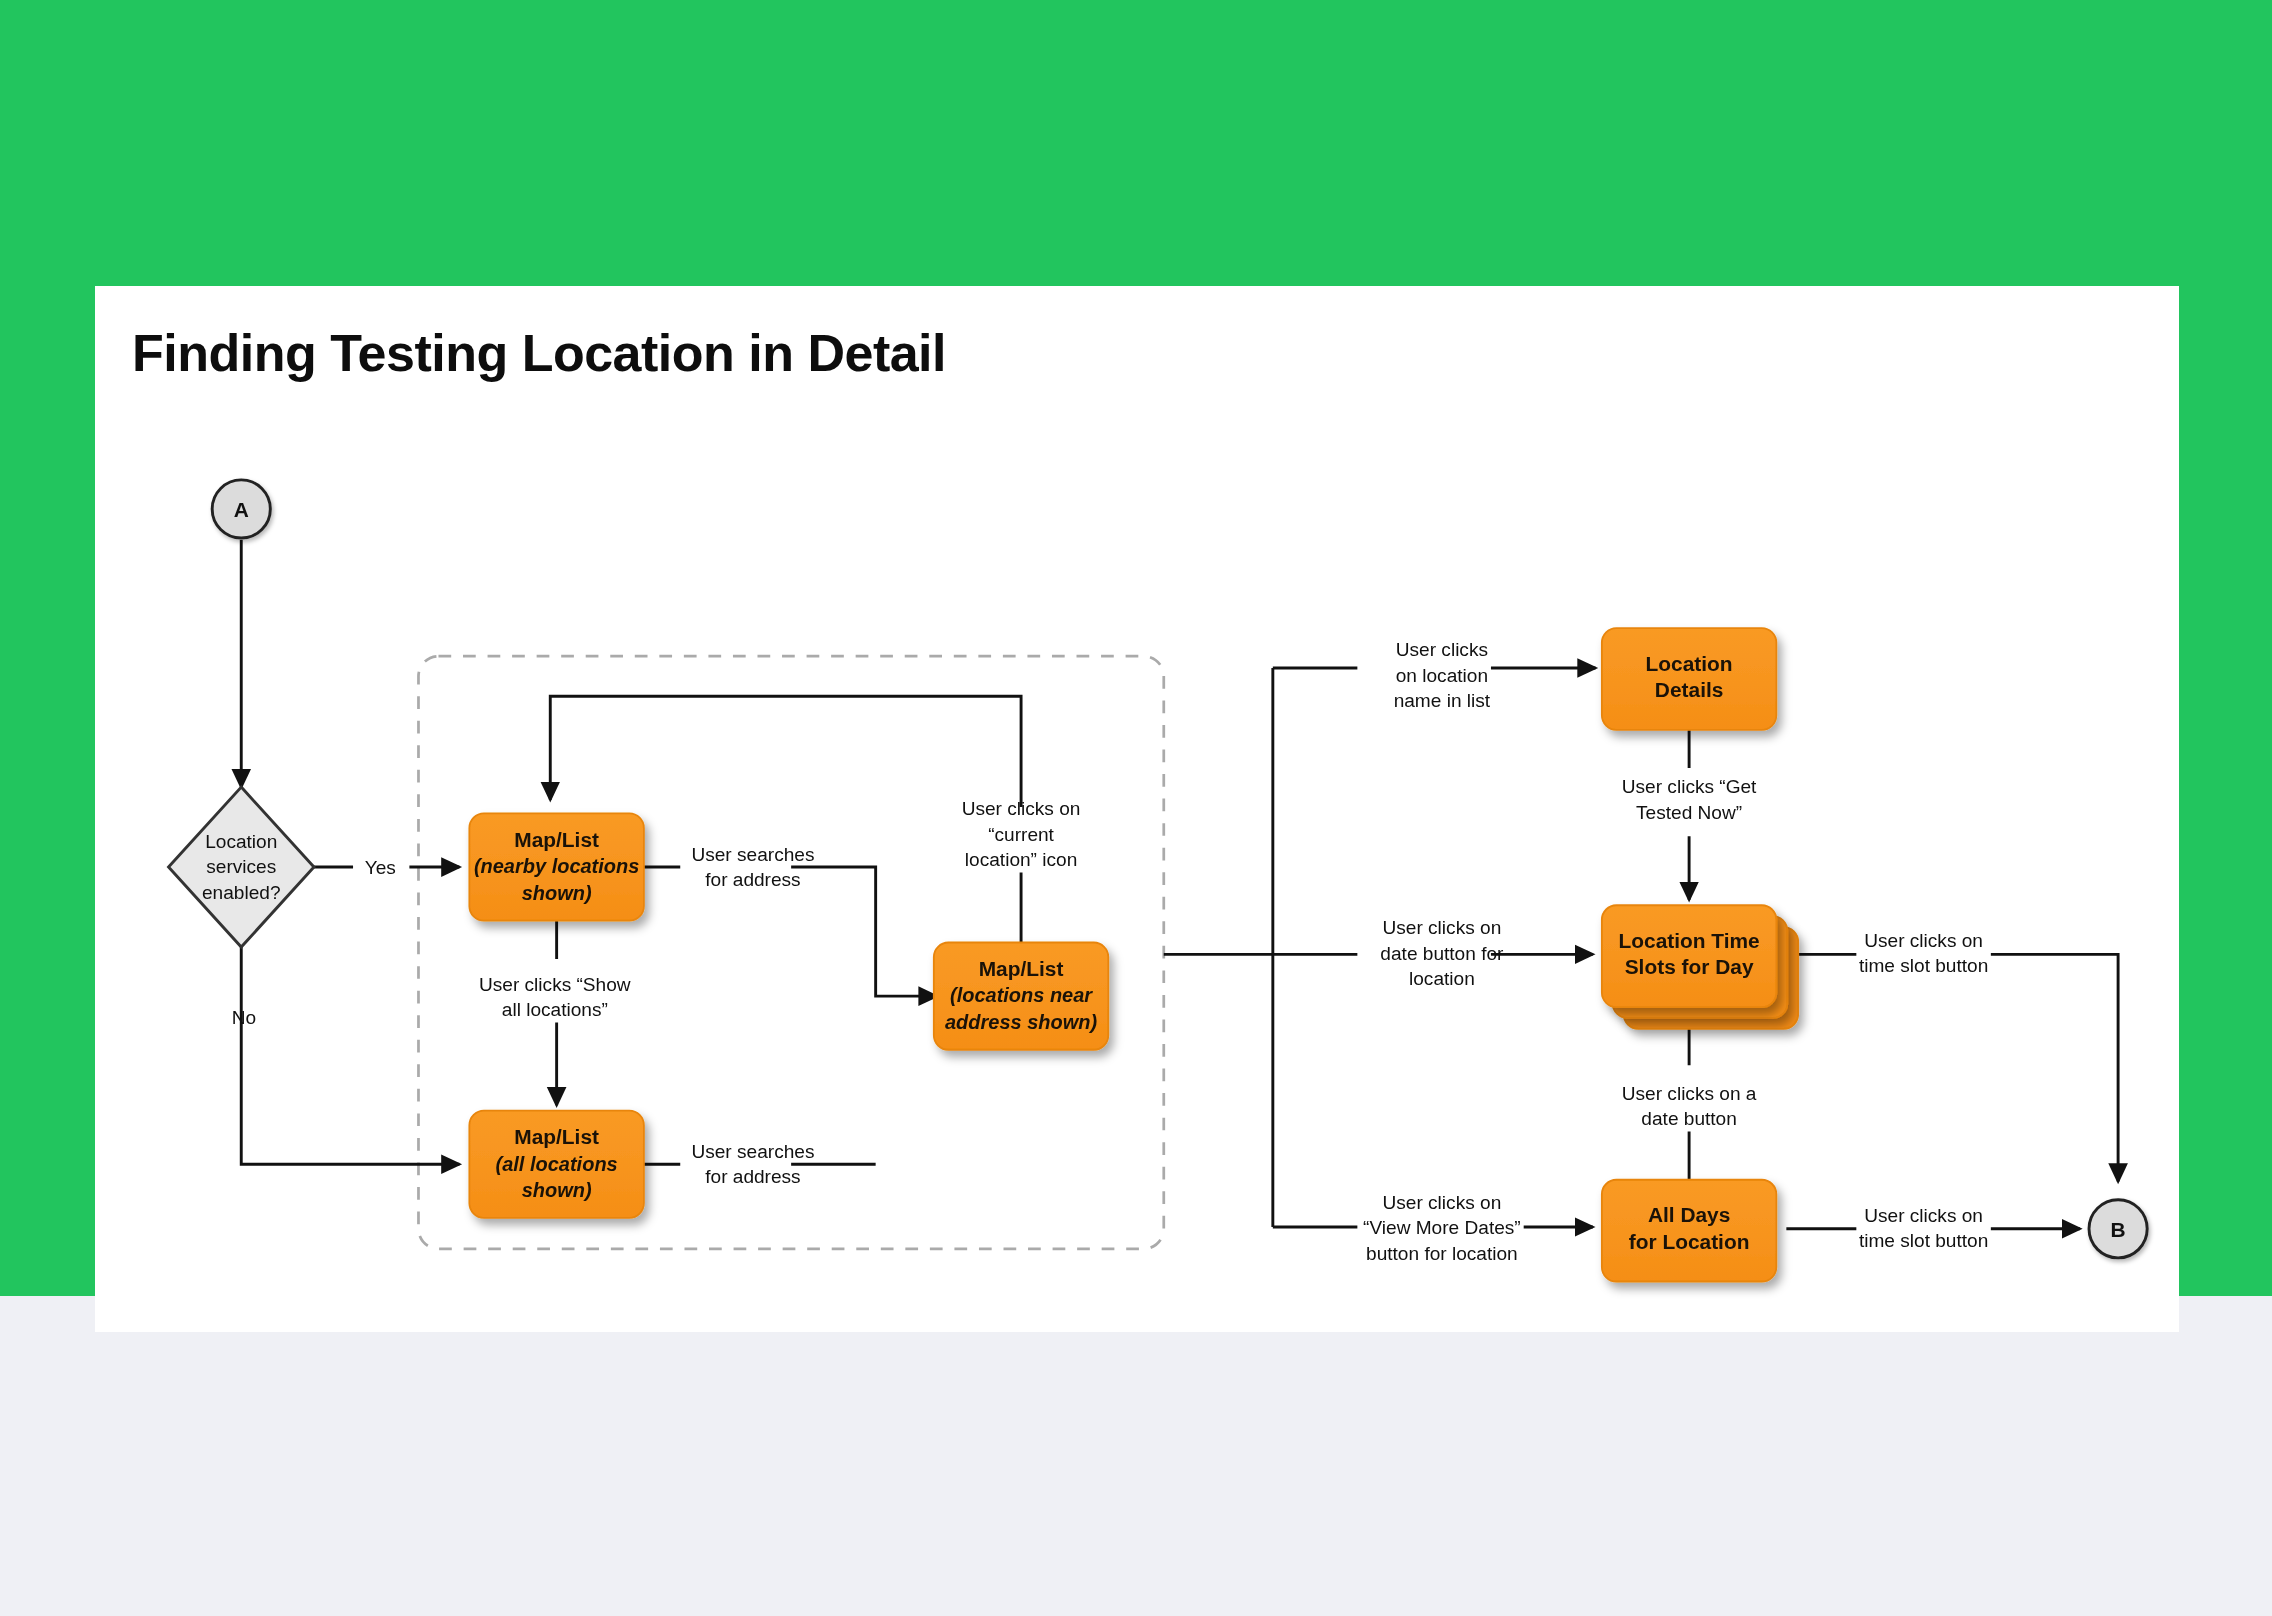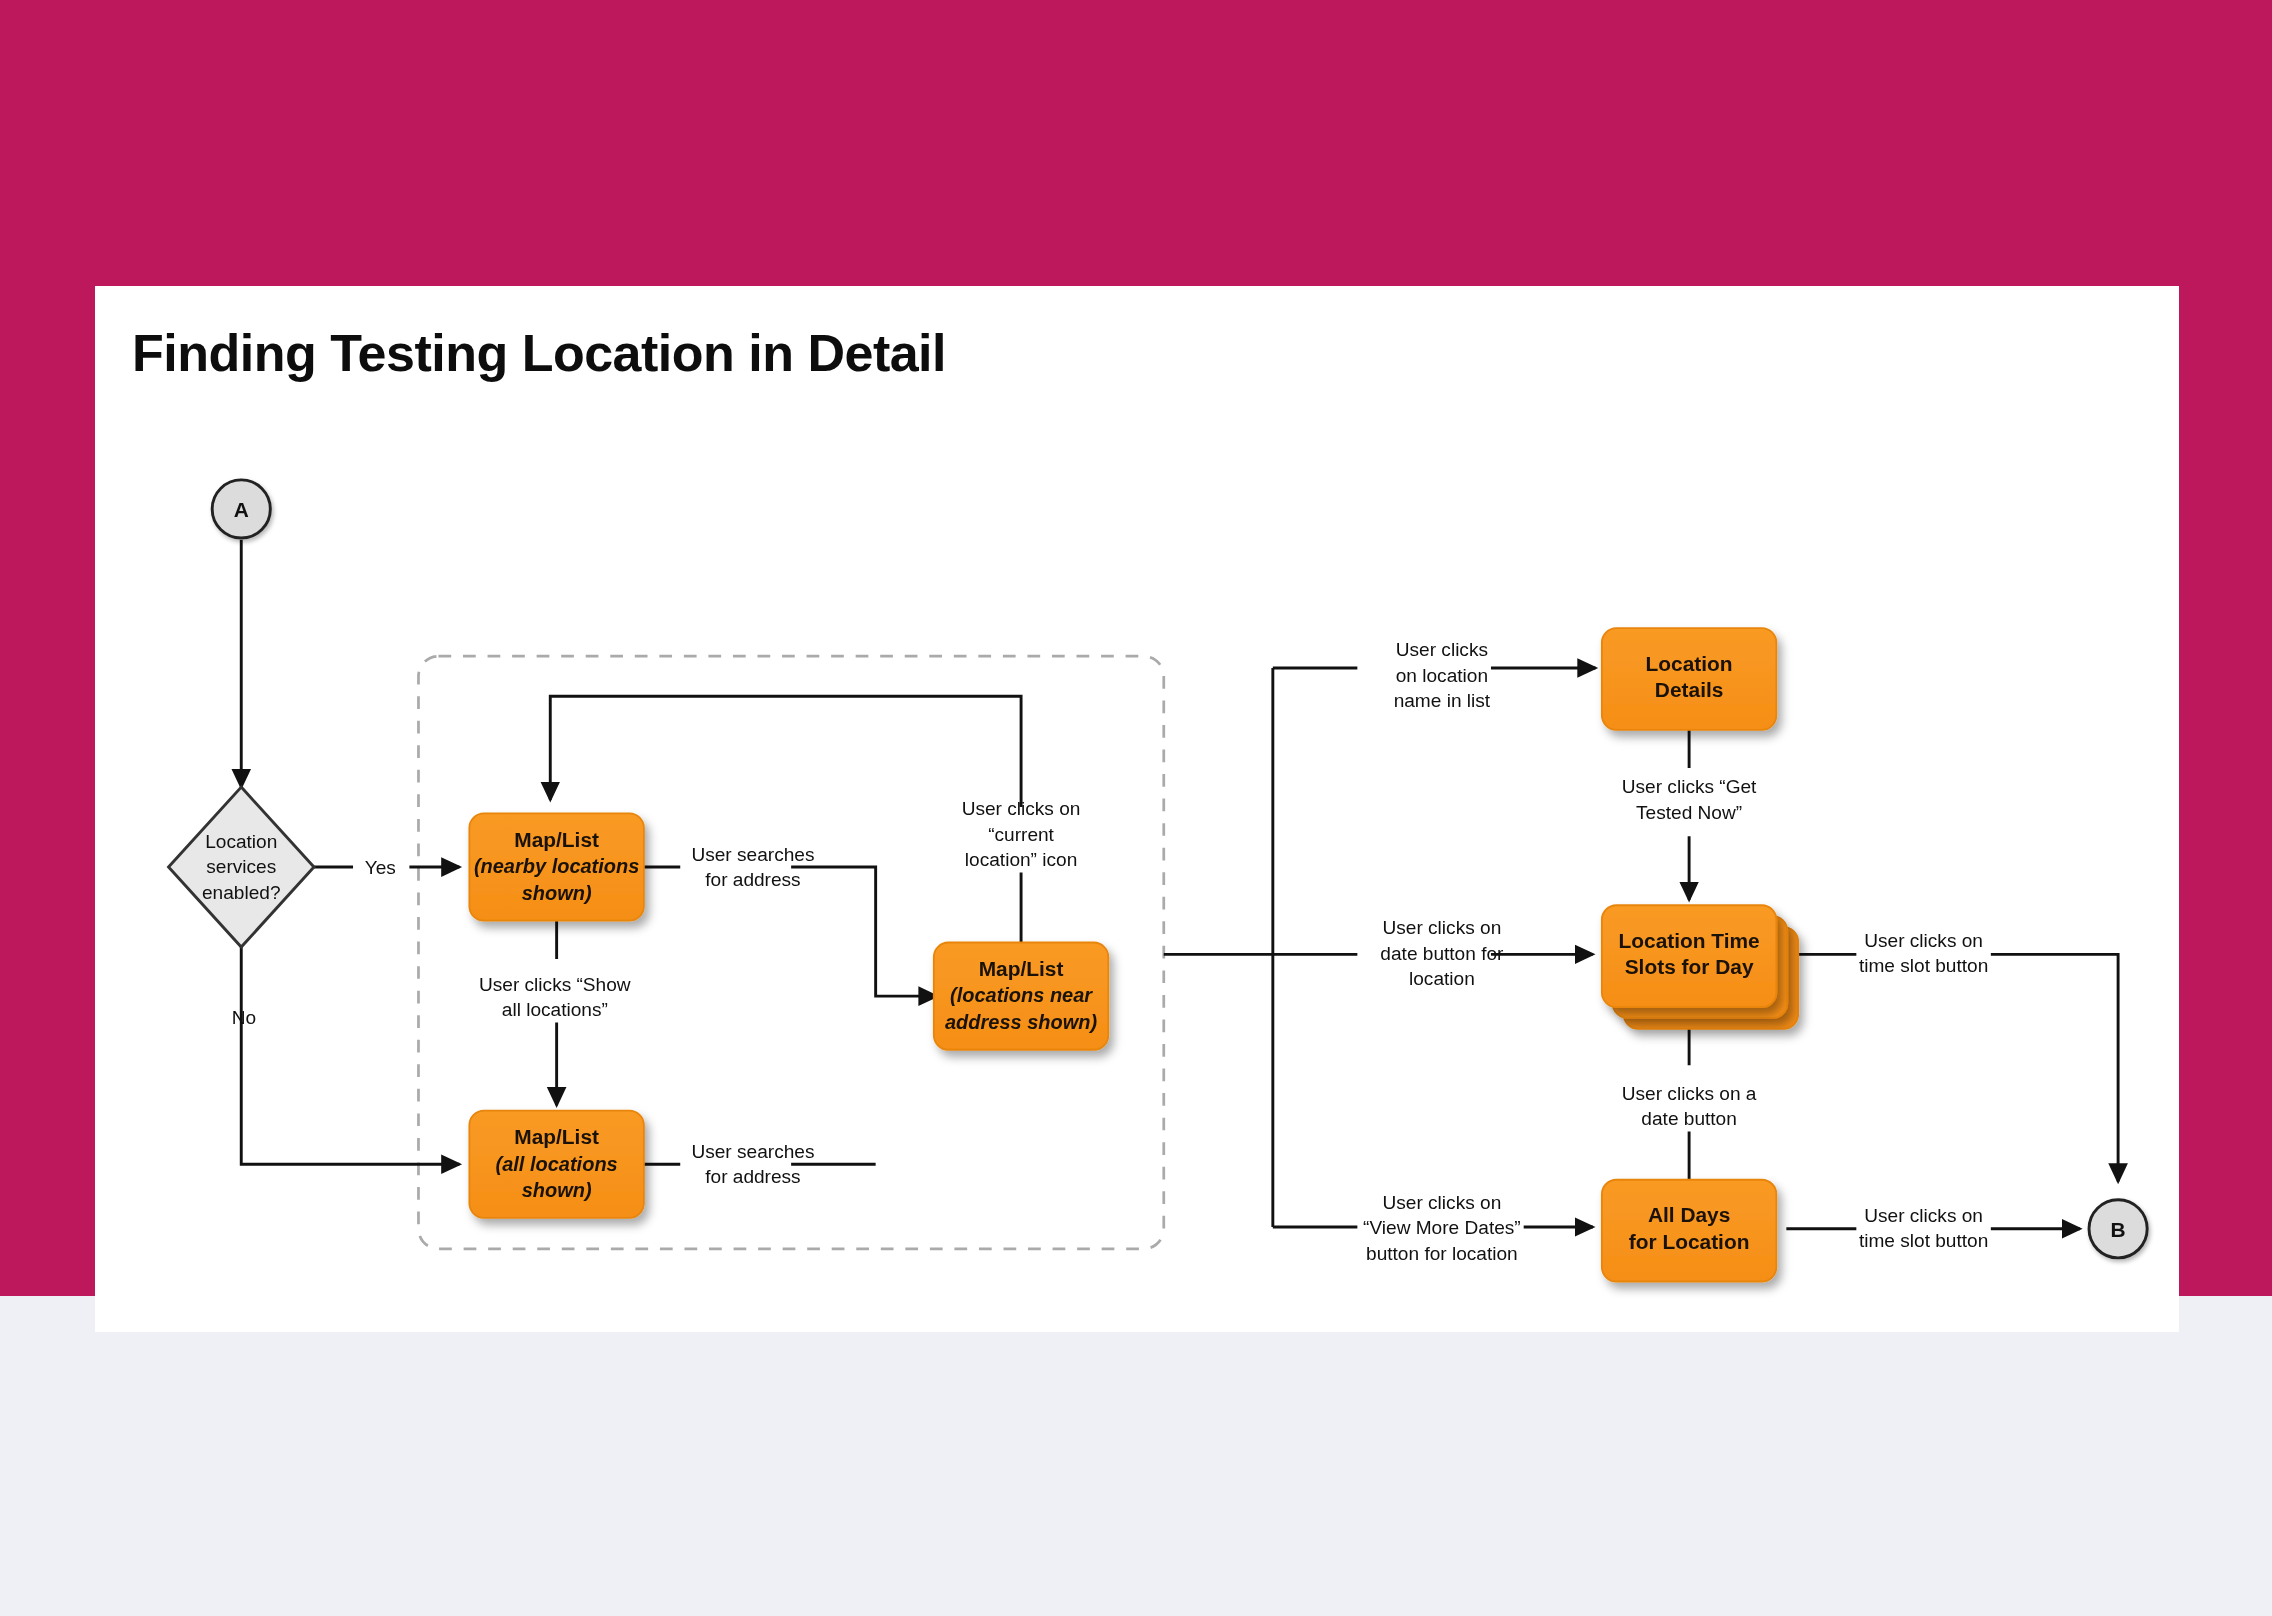--- a/index.html
+++ b/index.html
@@ -8,21 +8,21 @@
     background: #eff0f5;
     width: 2273px;
     height: 1616px;
     overflow: hidden;
     font-family: "Liberation Sans", sans-serif;
   }
   #page {
     position: relative;
     width: 2273px;
     height: 1296px;
-    background: #be185d;
+    background: #22c55e;
   }
   #canvas {
     position: absolute;
     left: 95px;
     top: 286px;
     width: 2084px;
     height: 1046px;
     background: #ffffff;
   }
   #title {

